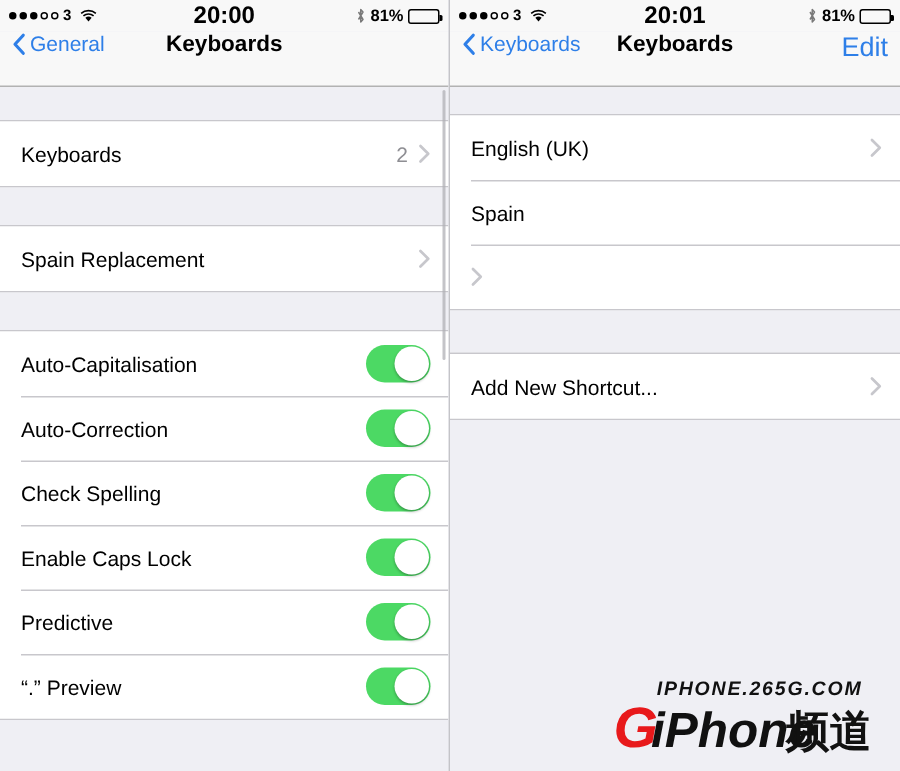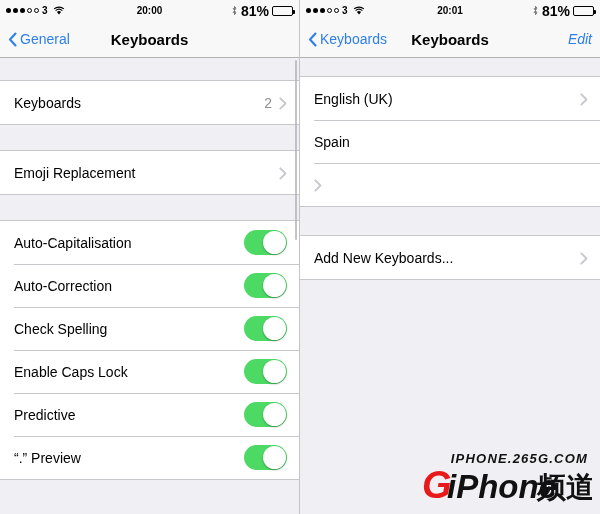--- a/index.html
+++ b/index.html
@@ -48,31 +48,31 @@
     width: 5px; height: 5px; border-radius: 50%;
     background: #000;
   }
   .dot.empty { background: transparent; border: 1px solid #000; width: 5px; height: 5px; }
   .sb-carrier { font-size: 10px; font-weight: bold; letter-spacing: 0; }
   .wifi-icon { display: inline-block; width: 12px; height: 9px; margin-left: 2px; }
   .sb-time {
     position: absolute;
     left: 0; right: 0;
     text-align: center;
-    font-size: 10px;
+    font-size: 16px;
     font-weight: bold;
   }
   .sb-right {
     margin-left: auto;
     display: flex;
     align-items: center;
     gap: 3px;
   }
   .bt-icon { display: inline-block; width: 7px; height: 11px; }
-  .sb-batt-pct { font-size: 14px; font-weight: bold; text-align: right; }
+  .sb-batt-pct { font-size: 11px; font-weight: bold; text-align: right; }
   .battery {
     width: 21px; height: 10px;
     border: 1px solid #000;
     border-radius: 2px;
     position: relative;
     padding: 1px;
   }
   .battery::after {
     content: "";
     position: absolute;
@@ -82,21 +82,21 @@
     border-radius: 0 1px 1px 0;
   }
   .battery-fill { height: 100%; background: #000; border-radius: 1px; }
 
   
   .navbar {
     height: 37px;
     background: #f8f8f8;
     border-bottom: 1px solid #b2b2b2;
     display: flex;
-    align-items: center;
+    align-items: flex-start;
     position: relative;
     padding: 0 8px;
   }
   .nav-back {
     display: flex;
     align-items: center;
     gap: 3px;
     color: #2e7fe8;
     font-size: 14px;
     cursor: pointer;
@@ -110,24 +110,23 @@
     left: 0; right: 0;
     text-align: center;
     font-size: 15px;
     font-weight: bold;
     color: #000;
     pointer-events: none;
   }
   .nav-right {
     margin-left: auto;
     color: #2e7fe8;
-    font-size: 14px;
+    font-size: 18px;
     cursor: pointer;
     z-index: 2;
-    font-style: italic;
   }
 
   
   .content {
     position: relative;
     height: 456px;
     background: #efeff4;
     overflow: hidden;
   }
   .gap { background: #efeff4; }
@@ -200,21 +199,21 @@
     width: 2px;
     height: 180px;
     background: #b0b0b5;
     border-radius: 1px;
     opacity: 0.75;
   }
 
   
   .watermark {
     position: absolute;
-    right: 8px;
+    right: 21px;
     bottom: 6px;
     width: 172px;
     height: 62px;
     pointer-events: none;
     z-index: 10;
   }
 </style>
 </head>
 <body>
 
@@ -279,21 +278,21 @@
                 <path d="M1.3 1.3 L6.5 6.5 L1.3 11.7" stroke="#c7c7cc" stroke-width="1.8" fill="none" stroke-linecap="round" stroke-linejoin="round"></path>
               </svg>
           </span>
         </div>
       </div>
 
       <div class="gap gap-25"></div>
 
       <div class="group">
         <div class="row">
-          <span class="row-label">Emoji Replacement</span>
+          <span class="row-label">Spain Replacement</span>
           <span class="chev">
             <svg width="8" height="13" viewBox="0 0 8 13">
                 <path d="M1.3 1.3 L6.5 6.5 L1.3 11.7" stroke="#c7c7cc" stroke-width="1.8" fill="none" stroke-linecap="round" stroke-linejoin="round"></path>
               </svg>
           </span>
         </div>
       </div>
 
       <div class="gap gap-25"></div>
 
@@ -410,21 +409,21 @@
                 <path d="M1.3 1.3 L6.5 6.5 L1.3 11.7" stroke="#c7c7cc" stroke-width="1.8" fill="none" stroke-linecap="round" stroke-linejoin="round"></path>
               </svg>
           </span>
         </div>
       </div>
 
       <div class="gap gap-28"></div>
 
       <div class="group">
         <div class="row">
-          <span class="row-label">Add New Keyboards...</span>
+          <span class="row-label">Add New Shortcut...</span>
           <span class="chev">
             <svg width="8" height="13" viewBox="0 0 8 13">
                 <path d="M1.3 1.3 L6.5 6.5 L1.3 11.7" stroke="#c7c7cc" stroke-width="1.8" fill="none" stroke-linecap="round" stroke-linejoin="round"></path>
               </svg>
           </span>
         </div>
       </div>
     </div>
 
     <div class="watermark">

